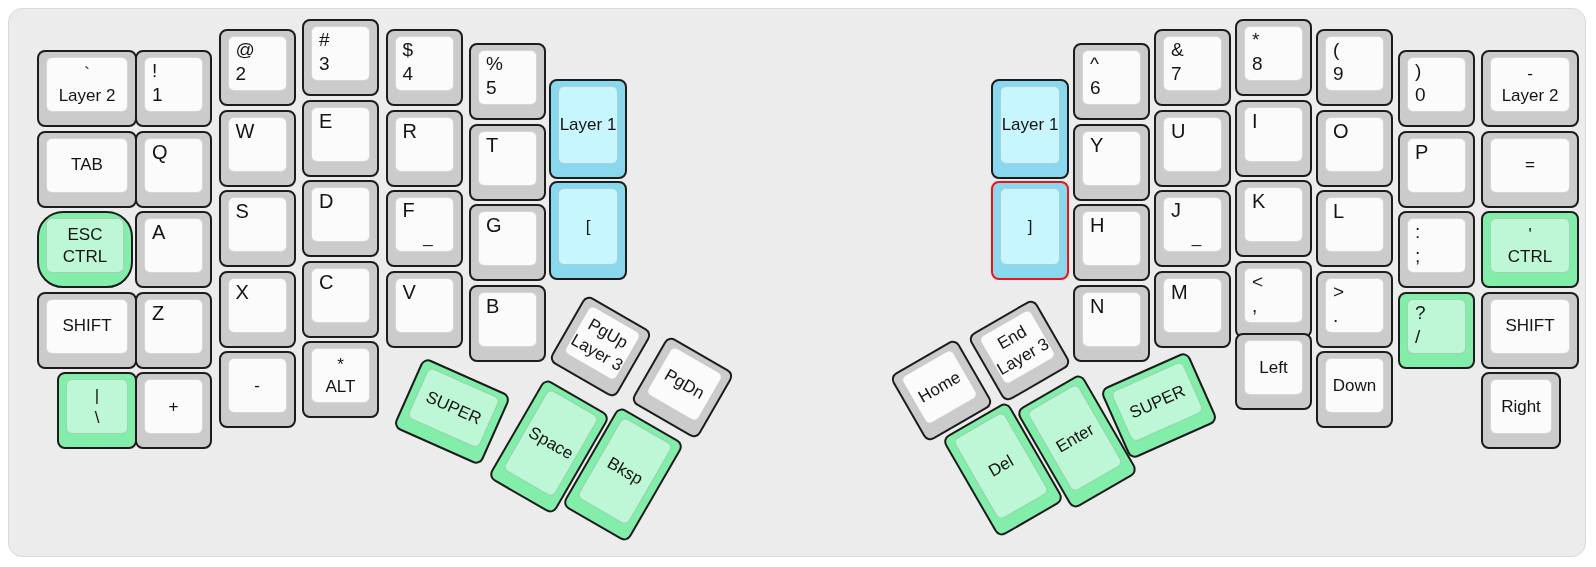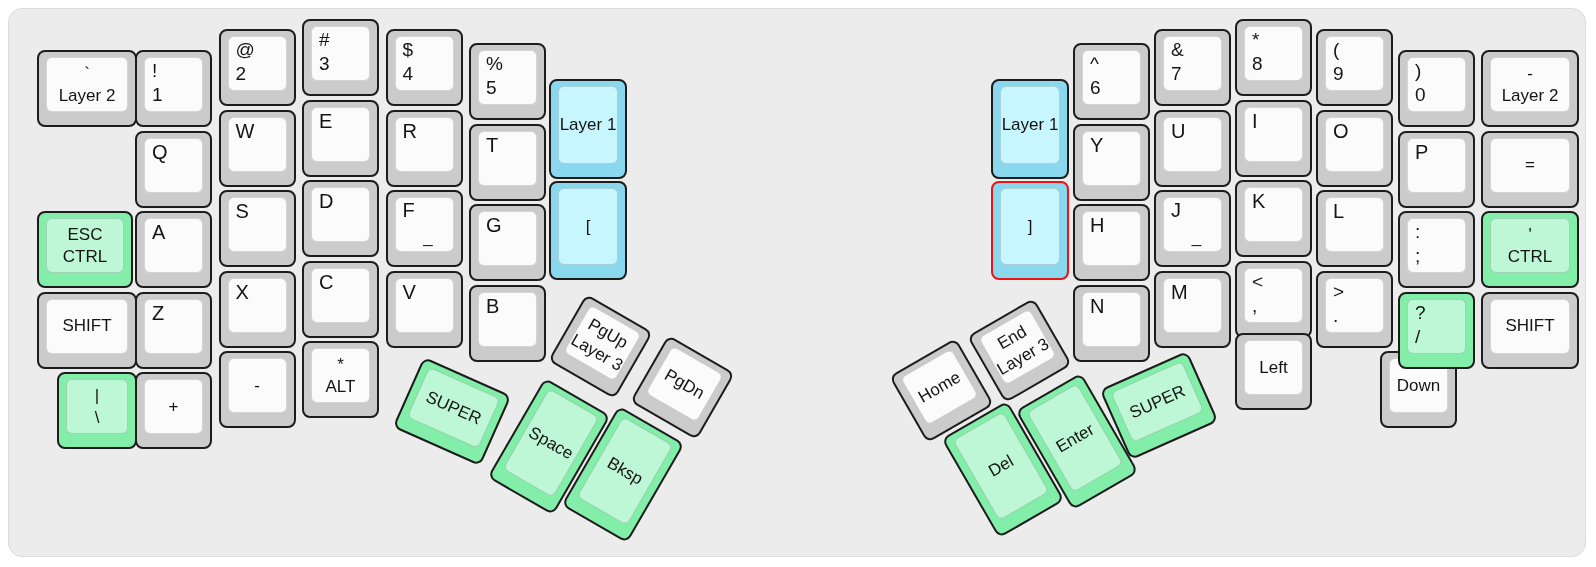--- a/index.html
+++ b/index.html
@@ -50,21 +50,27 @@
 <body>
 
 <div class="panel">
     <div class="key gray" style="left: 28px; top: 41px; width: 100px; height: 77px;">
       <div class="cap"></div>
       <div class="lbl ctr">
         <span class="l0">`</span>
         <span class="l1">Layer 2</span>
       </div>
     </div>
-    <div class="key green" style="left: 28px; top: 202px; width: 96px; height: 77px;">
+    <div class="key gray" style="left: 28px; top: 121.5px; width: 100px; height: 77px;">
+      <div class="cap"></div>
+      <div class="lbl ctr">
+        <span class="l0">TAB</span>
+      </div>
+    </div>
+    <div class="key green" style="left: 28px; top: 202px; width: 96px; height: 77px; border-radius: 26px;">
       <div class="cap"></div>
       <div class="lbl ctr">
         <span class="l0">ESC</span>
         <span class="l1">CTRL</span>
       </div>
     </div>
     <div class="key gray" style="left: 28px; top: 282.5px; width: 100px; height: 77px;">
       <div class="cap"></div>
       <div class="lbl ctr">
         <span class="l0">SHIFT</span>
@@ -333,21 +339,21 @@
       <div class="cap"></div>
       <div class="lbl ltr"><span class="l0">L</span></div>
     </div>
     <div class="key gray" style="left: 1307px; top: 261.5px; width: 77px; height: 77px;">
       <div class="cap"></div>
       <div class="lbl sym">
         <span class="l0">&gt;</span>
         <span class="l1">.</span>
       </div>
     </div>
-    <div class="key gray" style="left: 1371px; top: 342px; width: 77px; height: 77px;">
+    <div class="key gray" style="left: 1307px; top: 342px; width: 77px; height: 77px;">
       <div class="cap"></div>
       <div class="lbl ctr">
         <span class="l0">Down</span>
       </div>
     </div>
     <div class="key gray" style="left: 1389px; top: 41px; width: 77px; height: 77px;">
       <div class="cap"></div>
       <div class="lbl sym">
         <span class="l0">)</span>
         <span class="l1">0</span>
@@ -388,20 +394,26 @@
       <div class="cap"></div>
       <div class="lbl ctr">
         <span class="l0">'</span>
         <span class="l1">CTRL</span>
       </div>
     </div>
     <div class="key gray" style="left: 1472px; top: 282.5px; width: 98px; height: 77px;">
       <div class="cap"></div>
       <div class="lbl ctr">
         <span class="l0">SHIFT</span>
+      </div>
+    </div>
+    <div class="key gray" style="left: 1472px; top: 363px; width: 80px; height: 77px;">
+      <div class="cap"></div>
+      <div class="lbl ctr">
+        <span class="l0">Right</span>
       </div>
     </div>
     <div class="key gray" style="left: 894px; top: 342.5px; width: 77px; height: 77px; transform: rotate(-30deg);">
       <div class="cap"></div>
       <div class="lbl ctr">
         <span class="l0">Home</span>
       </div>
     </div>
     <div class="key gray" style="left: 971.5px; top: 302.5px; width: 77px; height: 77px; transform: rotate(-30deg);">
       <div class="cap"></div>

